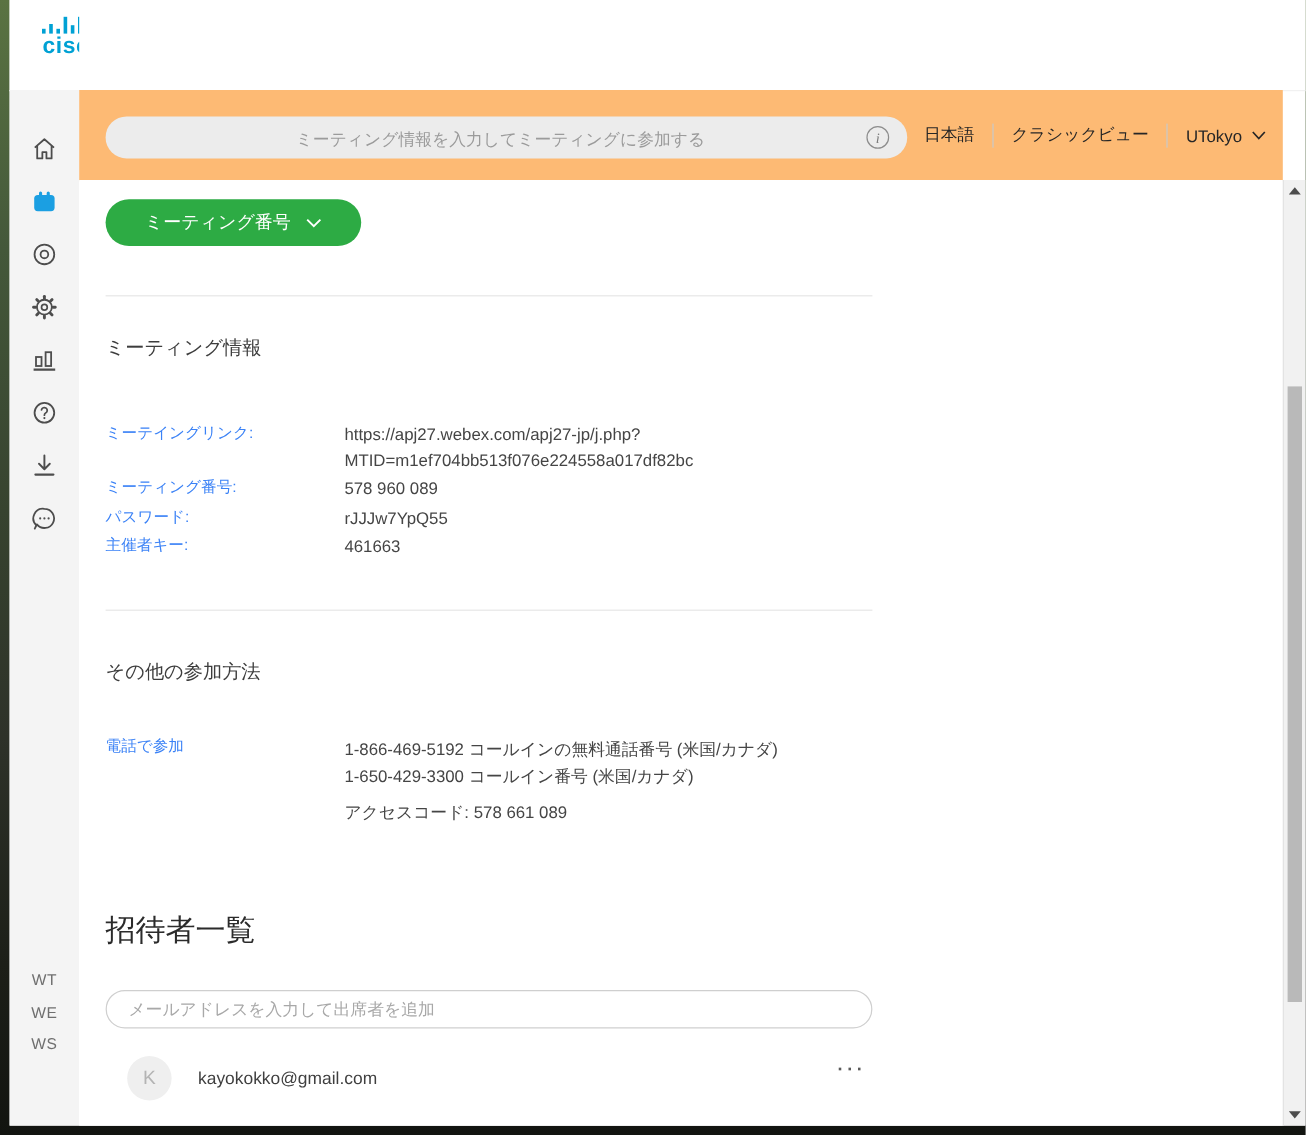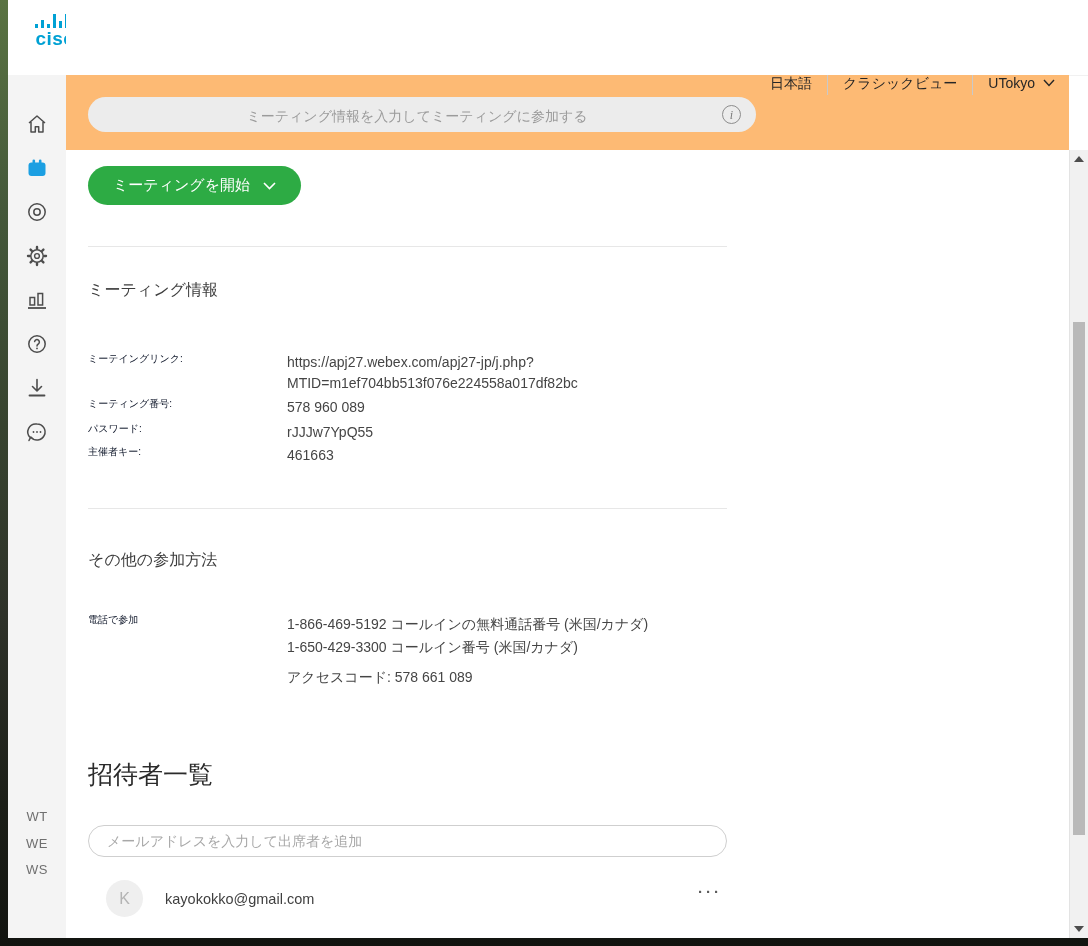--- a/index.html
+++ b/index.html
@@ -32,36 +32,36 @@
   .search-pill input{
     position:absolute;left:40px;right:50px;top:0;height:100%;background:transparent;border:none;outline:none;
     text-align:center;font-size:14px;color:#555;font-family:inherit;
   }
   .search-pill input::placeholder{color:#9b9b9b;opacity:1;}
   .info-btn{
     position:absolute;right:15px;top:8px;width:19px;height:19px;border:1px solid #8d8d8d;border-radius:50%;
     color:#7a7a7a;font-size:12px;line-height:18px;text-align:center;font-family:"Liberation Serif",serif;
     font-style:italic;cursor:pointer;box-sizing:border-box;
   }
-  .top-links{position:absolute;right:14px;top:0;height:75px;display:flex;align-items:flex-start;gap:15px;font-size:14px;color:#262626;}
+  .top-links{position:absolute;right:14px;top:0;height:75px;display:flex;align-items:center;gap:15px;font-size:14px;color:#262626;}
   .top-link{cursor:pointer;white-space:nowrap;}
   .vdiv{width:1px;height:20px;background:#c9c9c9;}
   .account{display:flex;align-items:center;gap:8px;cursor:pointer;white-space:nowrap;}
   .chev{display:inline-block;}
 
   
   .scrollarea{position:absolute;top:150px;left:0;right:0;bottom:0;background:#fff;}
   .abs{position:absolute;}
   .btn-start{
     left:22px;top:16px;width:213px;height:39px;border-radius:20px;background:#2dab44;color:#fff;
     display:flex;align-items:center;justify-content:center;gap:13px;font-size:15px;cursor:pointer;
   }
   .hr{height:1px;background:#e7e7e7;left:22px;width:639px;}
   .sec-title{left:22px;font-size:16px;color:#3d3d3d;}
-  .lbl{left:22px;font-size:10px;color:#0f172a;}
+  .lbl{left:22px;font-size:13px;color:#3b82f6;}
   .val{left:221px;font-size:14px;color:#454545;line-height:21px;}
   .big-title{left:22px;font-size:25px;color:#2b2b2b;font-weight:500;}
   .link-blue{color:#199ad6;cursor:pointer;}
   .link-sep{color:#199ad6;margin:0 5px;}
   .email-input{
     left:22px;top:675px;width:639px;height:32px;border:1px solid #cfcfcf;border-radius:17px;box-sizing:border-box;
     padding:0 18px;font-size:14px;color:#c2410c;outline:none;font-family:inherit;background:#fff;
   }
   .email-input::placeholder{color:#a8a8a8;opacity:1;}
   .avatar{
@@ -194,21 +194,21 @@
           <svg class="chev" width="12" height="8" viewBox="0 0 12 8">
             <polyline points="1,1 6,6.5 11,1" fill="none" stroke="#262626" stroke-width="1.4"></polyline>
           </svg>
         </span>
       </div>
     </div>
 
     <div class="scrollarea">
 
       <div class="abs btn-start">
-        <span>ミーティングを開始</span>
+        <span>ミーティング番号</span>
         <svg width="13" height="8" viewBox="0 0 13 8">
           <polyline points="1,1 6.5,6.5 12,1" fill="none" stroke="#ffffff" stroke-width="1.6"></polyline>
         </svg>
       </div>
 
       <div class="abs hr" style="top:96px"></div>
 
       <div class="abs sec-title" style="top:130px">ミーティング情報</div>
 
       <div class="abs lbl" style="top:202px">ミーテイングリンク:</div>

